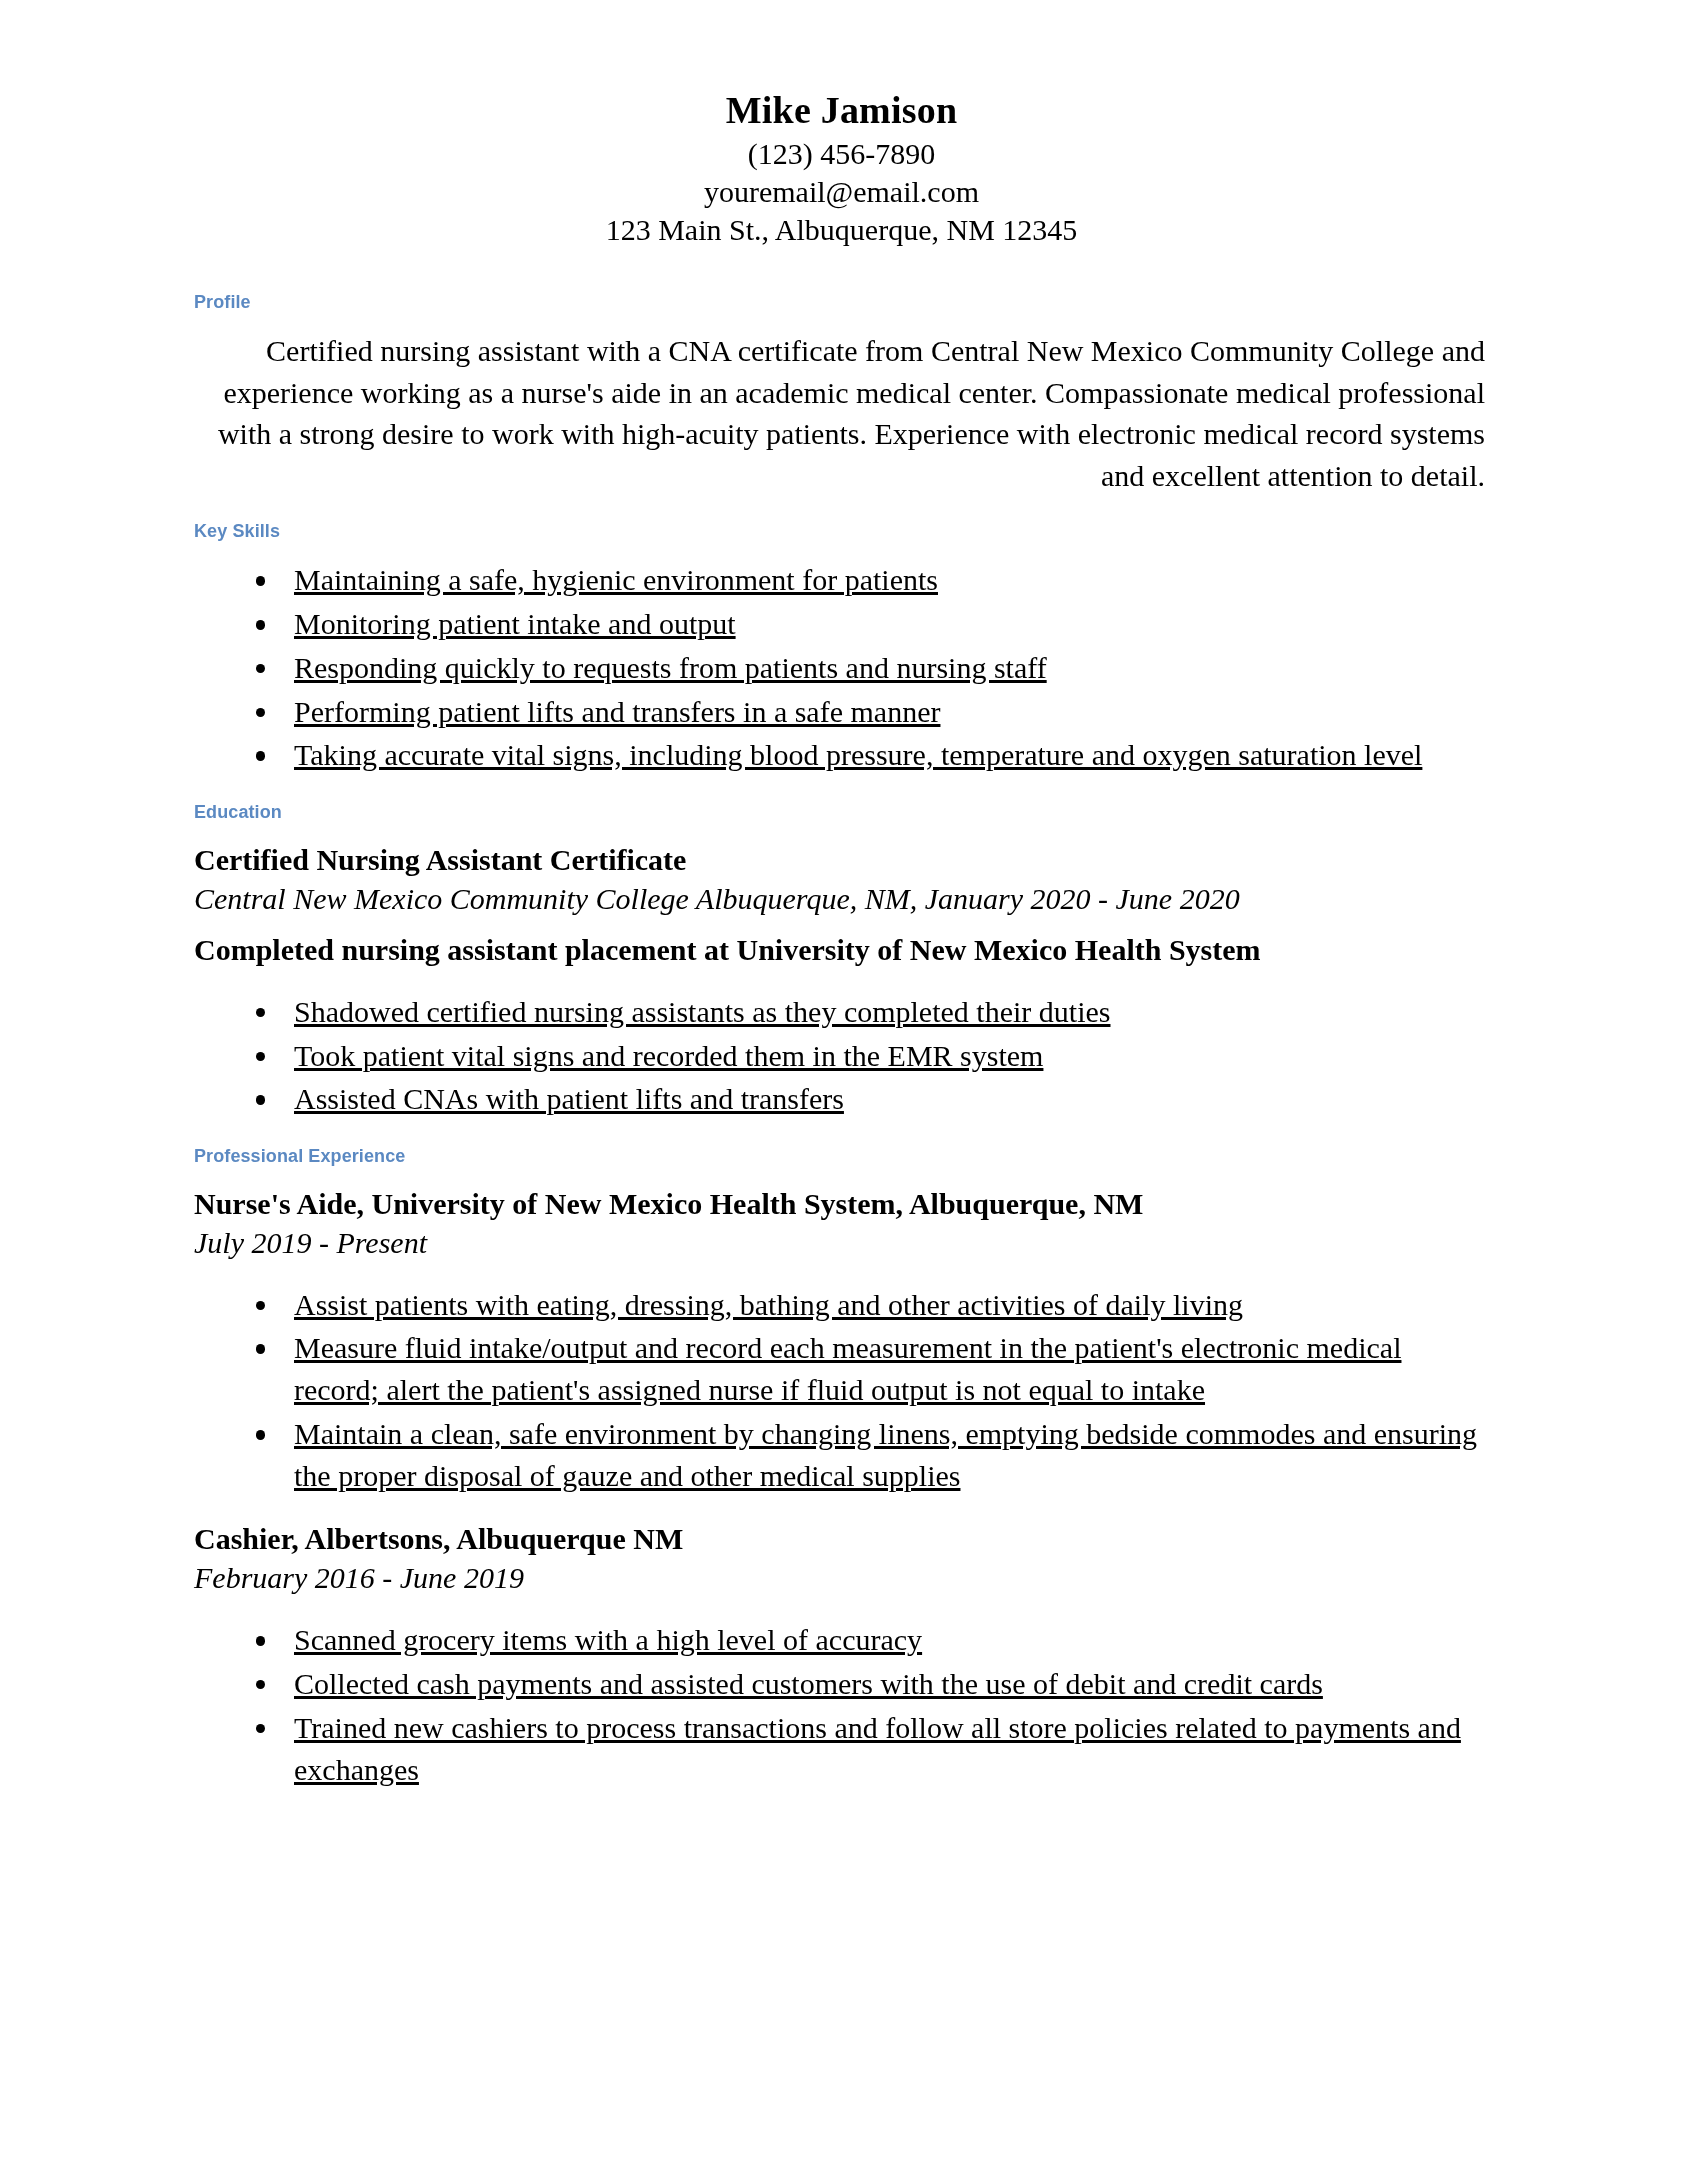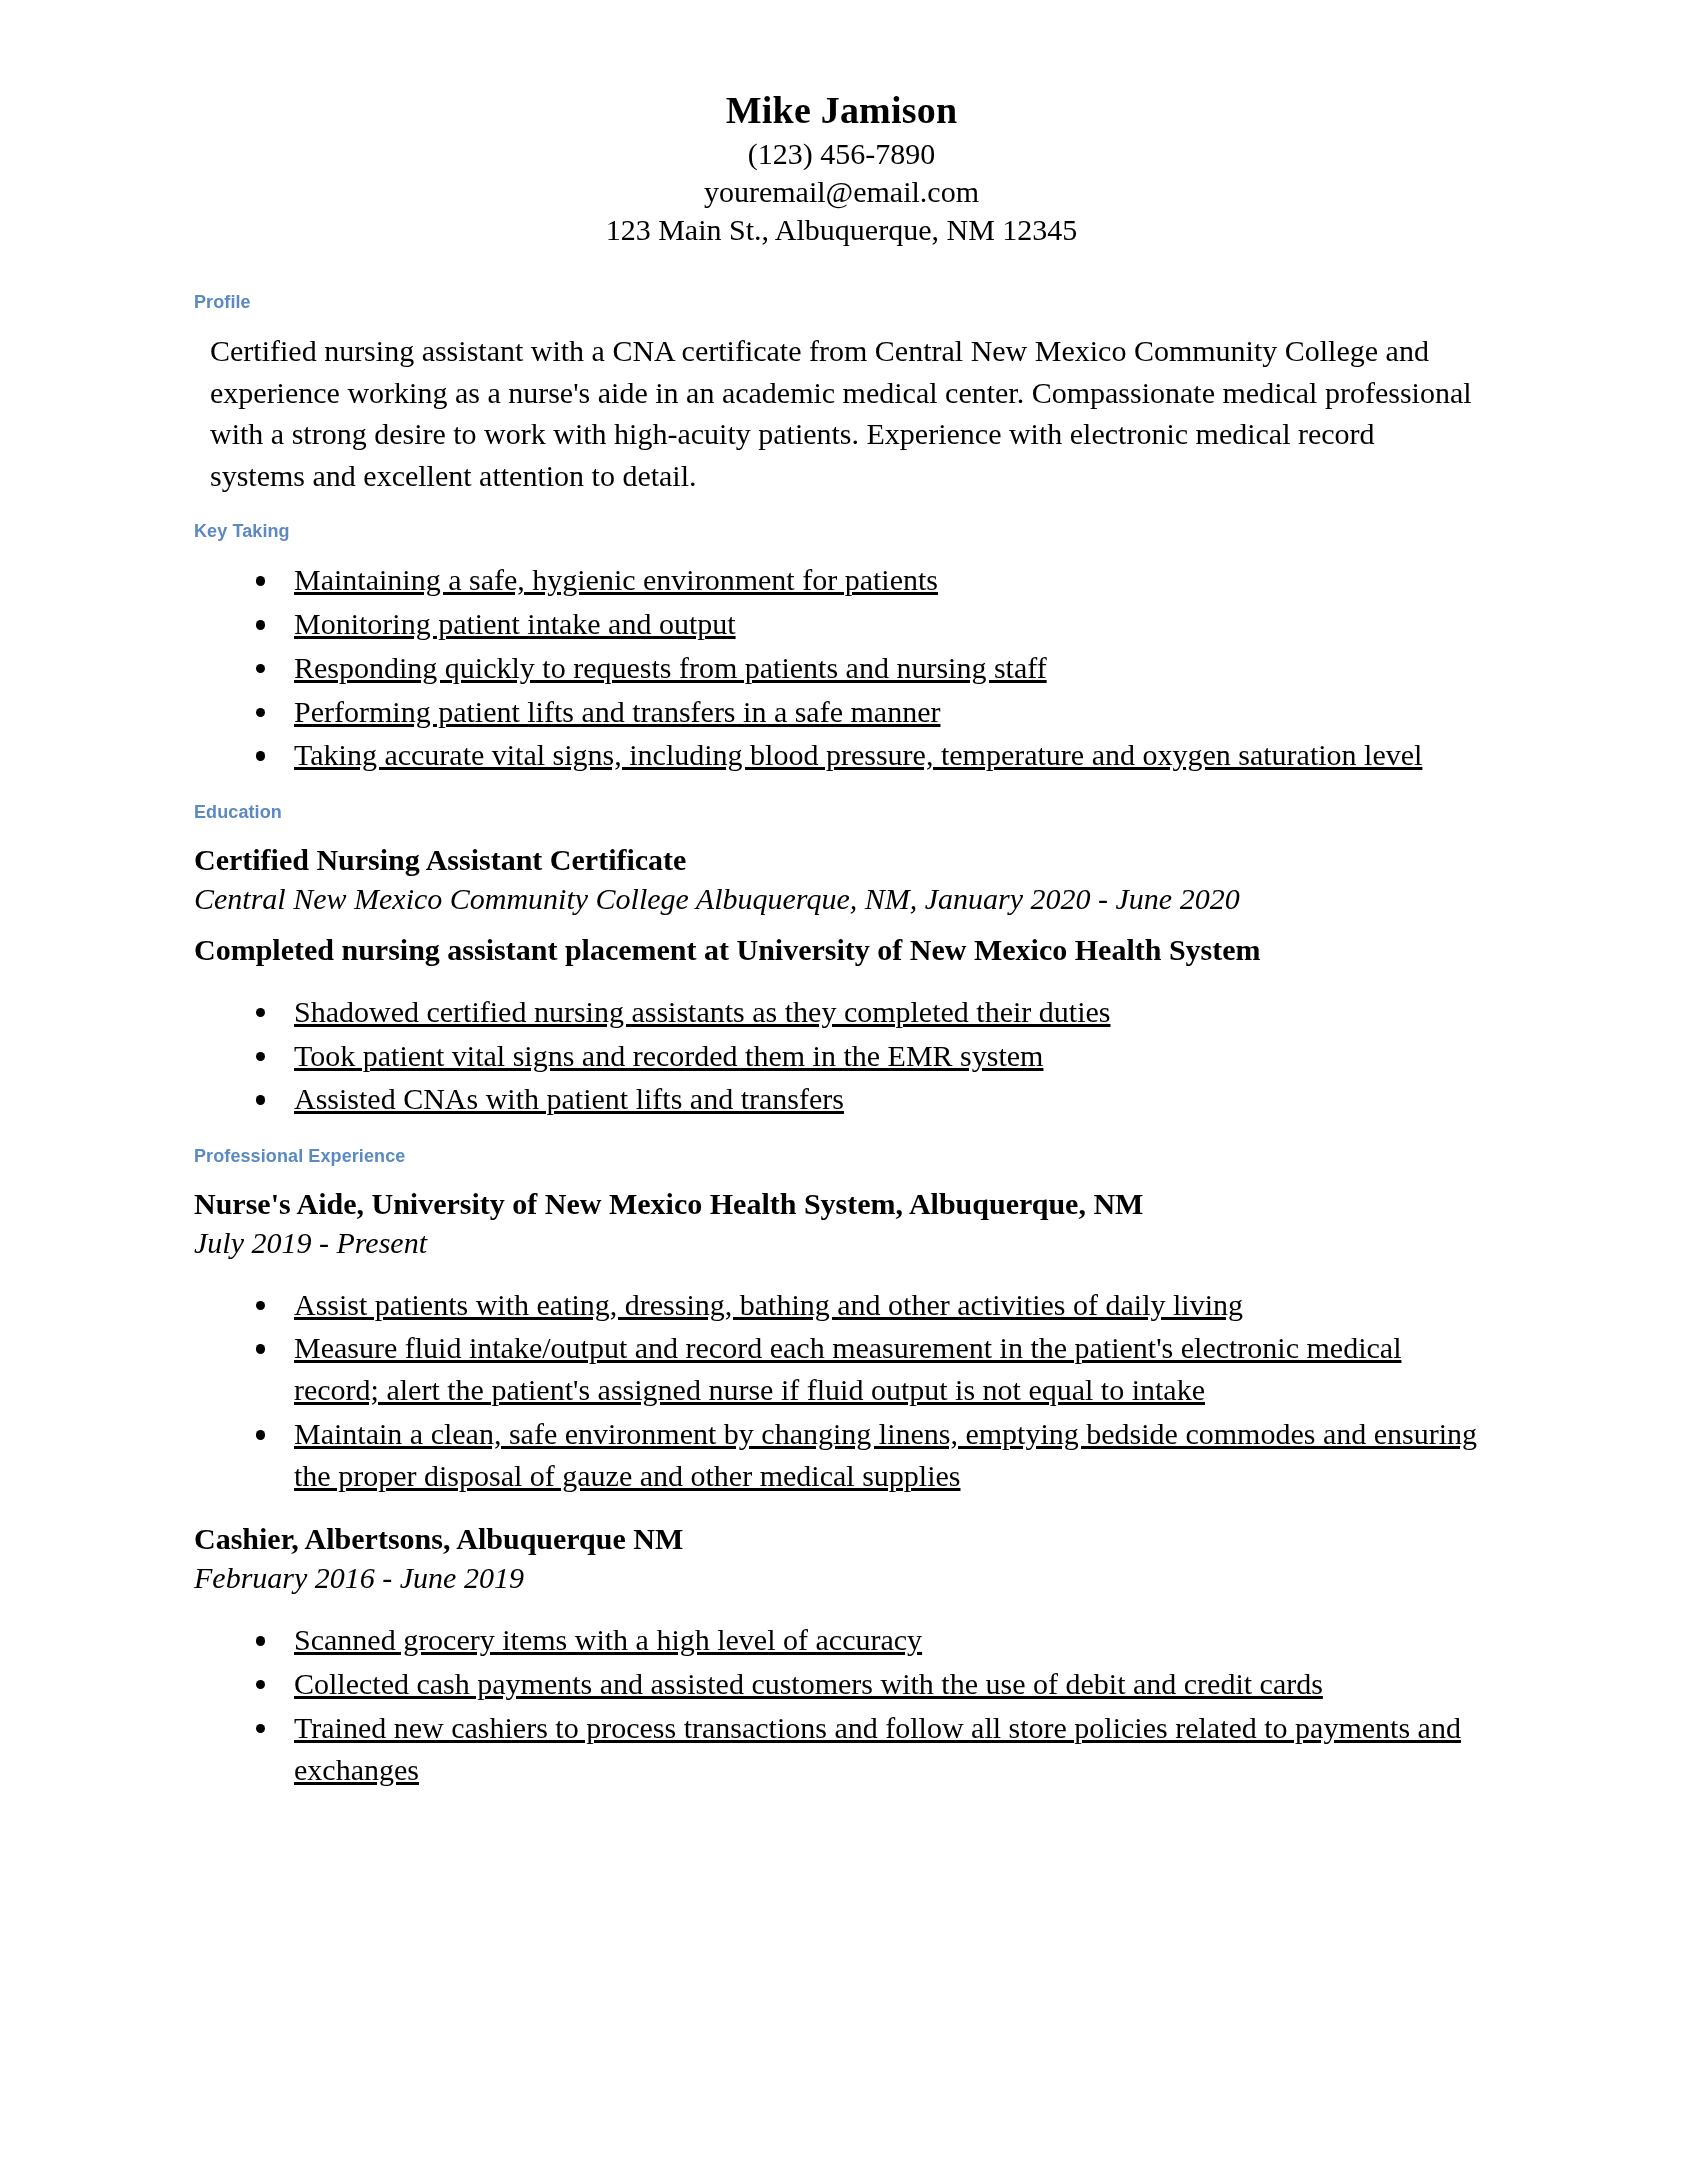--- a/index.html
+++ b/index.html
@@ -50,21 +50,22 @@
     margin: 0 0 17px 0;
   }
   .section {
     margin-bottom: 25.6px;
   }
 
   
   .paragraph {
     font-size: 30px;
     line-height: 1.38;
-    margin: 16px;
+    margin: 4px;
+    text-align: right;
   }
 
   ul.bullets {
     list-style: none;
     margin: 0;
     padding: 0;
   }
   ul.bullets > li {
     position: relative;
     font-size: 30px;
@@ -121,21 +122,21 @@
     <div class="contact-line">youremail@email.com</div>
     <div class="contact-line">123 Main St., Albuquerque, NM 12345</div>
   </div>
 
   <div class="section">
     <div class="section-heading">Profile</div>
     <p class="paragraph">Certified nursing assistant with a CNA certificate from Central New Mexico Community College and experience working as a nurse's aide in an academic medical center. Compassionate medical professional with a strong desire to work with high-acuity patients. Experience with electronic medical record systems and excellent attention to detail.</p>
   </div>
 
   <div class="section">
-    <div class="section-heading">Key Taking</div>
+    <div class="section-heading">Key Skills</div>
     <ul class="bullets">
       <li>Maintaining a safe, hygienic environment for patients</li>
       <li>Monitoring patient intake and output</li>
       <li>Responding quickly to requests from patients and nursing staff</li>
       <li>Performing patient lifts and transfers in a safe manner</li>
       <li>Taking accurate vital signs, including blood pressure, temperature and oxygen saturation level</li>
     </ul>
   </div>
 
   <div class="section">

